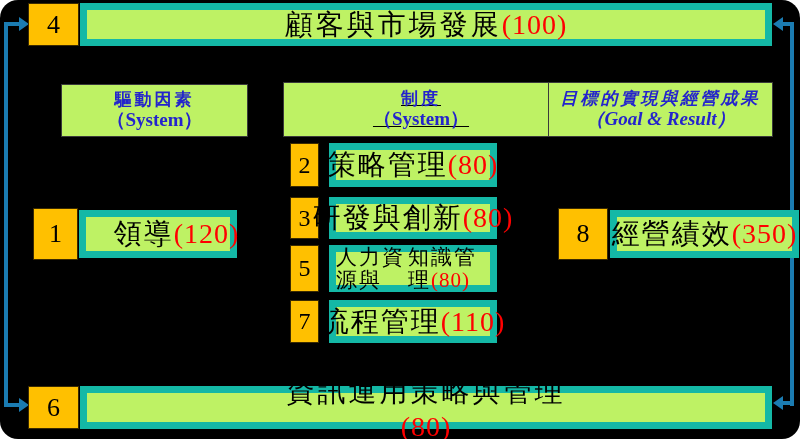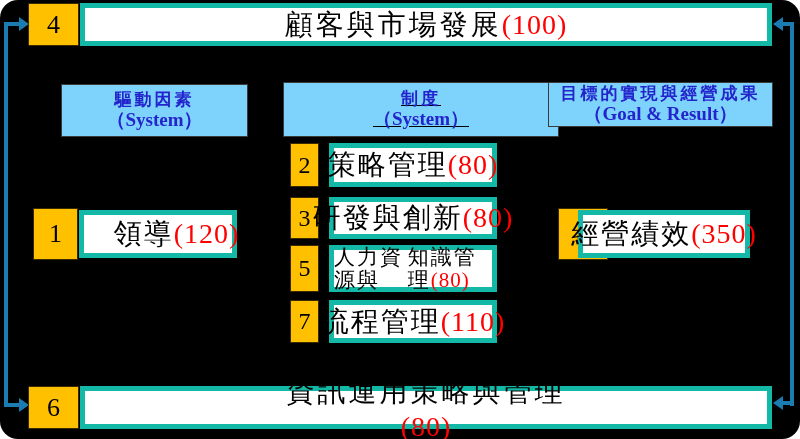--- a/index.html
+++ b/index.html
@@ -3,51 +3,51 @@
 <meta charset="utf-8">
 <style>
   html,body{margin:0;padding:0;background:#ffffff;}
   .canvas{
     position:relative;width:800px;height:439px;background:#000000;
     border-radius:18px;overflow:hidden;
     font-family:"Liberation Serif","DejaVu Serif",serif;
   }
   .box{position:absolute;display:flex;align-items:center;justify-content:center;box-sizing:border-box;}
   .orange{background:#FFC000;border:1px solid #3a2a00;color:#000;}
-  .blue{background:#ffffff;border:5px solid #14b8a6;color:#000;}
-  .yellow{background:#7dd3fc;border:1px solid #3a3a3a;flex-direction:column;line-height:1.15;}
+  .blue{background:#bef264;border:7px solid #14b8a6;color:#000;}
+  .yellow{background:#bef264;border:1px solid #3a3a3a;flex-direction:column;line-height:1.15;}
   .num{font-size:26px;color:#000;}
   .bar-text{font-size:28px;letter-spacing:3px;white-space:nowrap;}
   .item-text{font-size:28px;letter-spacing:2px;white-space:nowrap;}
   .two-line{flex-direction:row;line-height:1.08;font-size:21px;letter-spacing:2px;}
   .score{color:#FF0000;letter-spacing:1px;}
   .hdr-zh{font-size:17px;font-weight:bold;color:#2424CC;letter-spacing:3px;white-space:nowrap;}
   .hdr-en{font-size:19px;font-weight:bold;color:#2424CC;white-space:nowrap;}
   
   .line{position:absolute;background:#1B7CB2;}
   .head{position:absolute;width:0;height:0;border-top:7px solid transparent;border-bottom:7px solid transparent;}
   .head-right{border-left:10px solid #1B7CB2;}
   .head-left{border-right:10px solid #1B7CB2;}
 
   
   .top-num{left:28px;top:3px;width:51px;height:43px;}
   .top-blue{left:80px;top:3px;width:692px;height:43px;}
   .hdr-driver{left:61px;top:84px;width:187px;height:53px;}
   .hdr-system{left:283px;top:82px;width:276px;height:55px;text-decoration:underline;}
-  .hdr-goal{left:548px;top:82px;width:225px;height:45px;}
+  .hdr-goal{left:548px;top:82px;width:225px;height:55px;font-style:italic;}
   .i1-num{left:33px;top:208px;width:45px;height:52px;}
   .i1-blue{left:79px;top:210px;width:158px;height:48px;padding-left:37px;}
   .m-num{left:290px;width:29px;font-size:24px;}
   .m-blue{left:329px;width:168px;}
   .r2{top:143px;height:44px;}
   .r3{top:197px;height:42px;}
   .r5{top:245px;height:47px;}
   .r7{top:300px;height:43px;}
   .i8-num{left:558px;top:208px;width:50px;height:52px;}
-  .i8-blue{left:578px;top:210px;width:172px;height:48px;}
+  .i8-blue{left:610px;top:210px;width:189px;height:48px;}
   .bot-num{left:28px;top:386px;width:51px;height:43px;}
   .bot-blue{left:80px;top:386px;width:692px;height:43px;flex-direction:column;}
 
   .lv{left:4px;top:22px;width:4px;height:385px;}
   .lth{left:4px;top:22px;width:16px;height:4px;}
   .lthead{left:19px;top:17px;}
   .lbh{left:4px;top:403px;width:16px;height:4px;}
   .lbhead{left:19px;top:398px;}
   .rv{left:790px;top:22px;width:4px;height:384px;}
   .rth{left:783px;top:22px;width:11px;height:4px;}

